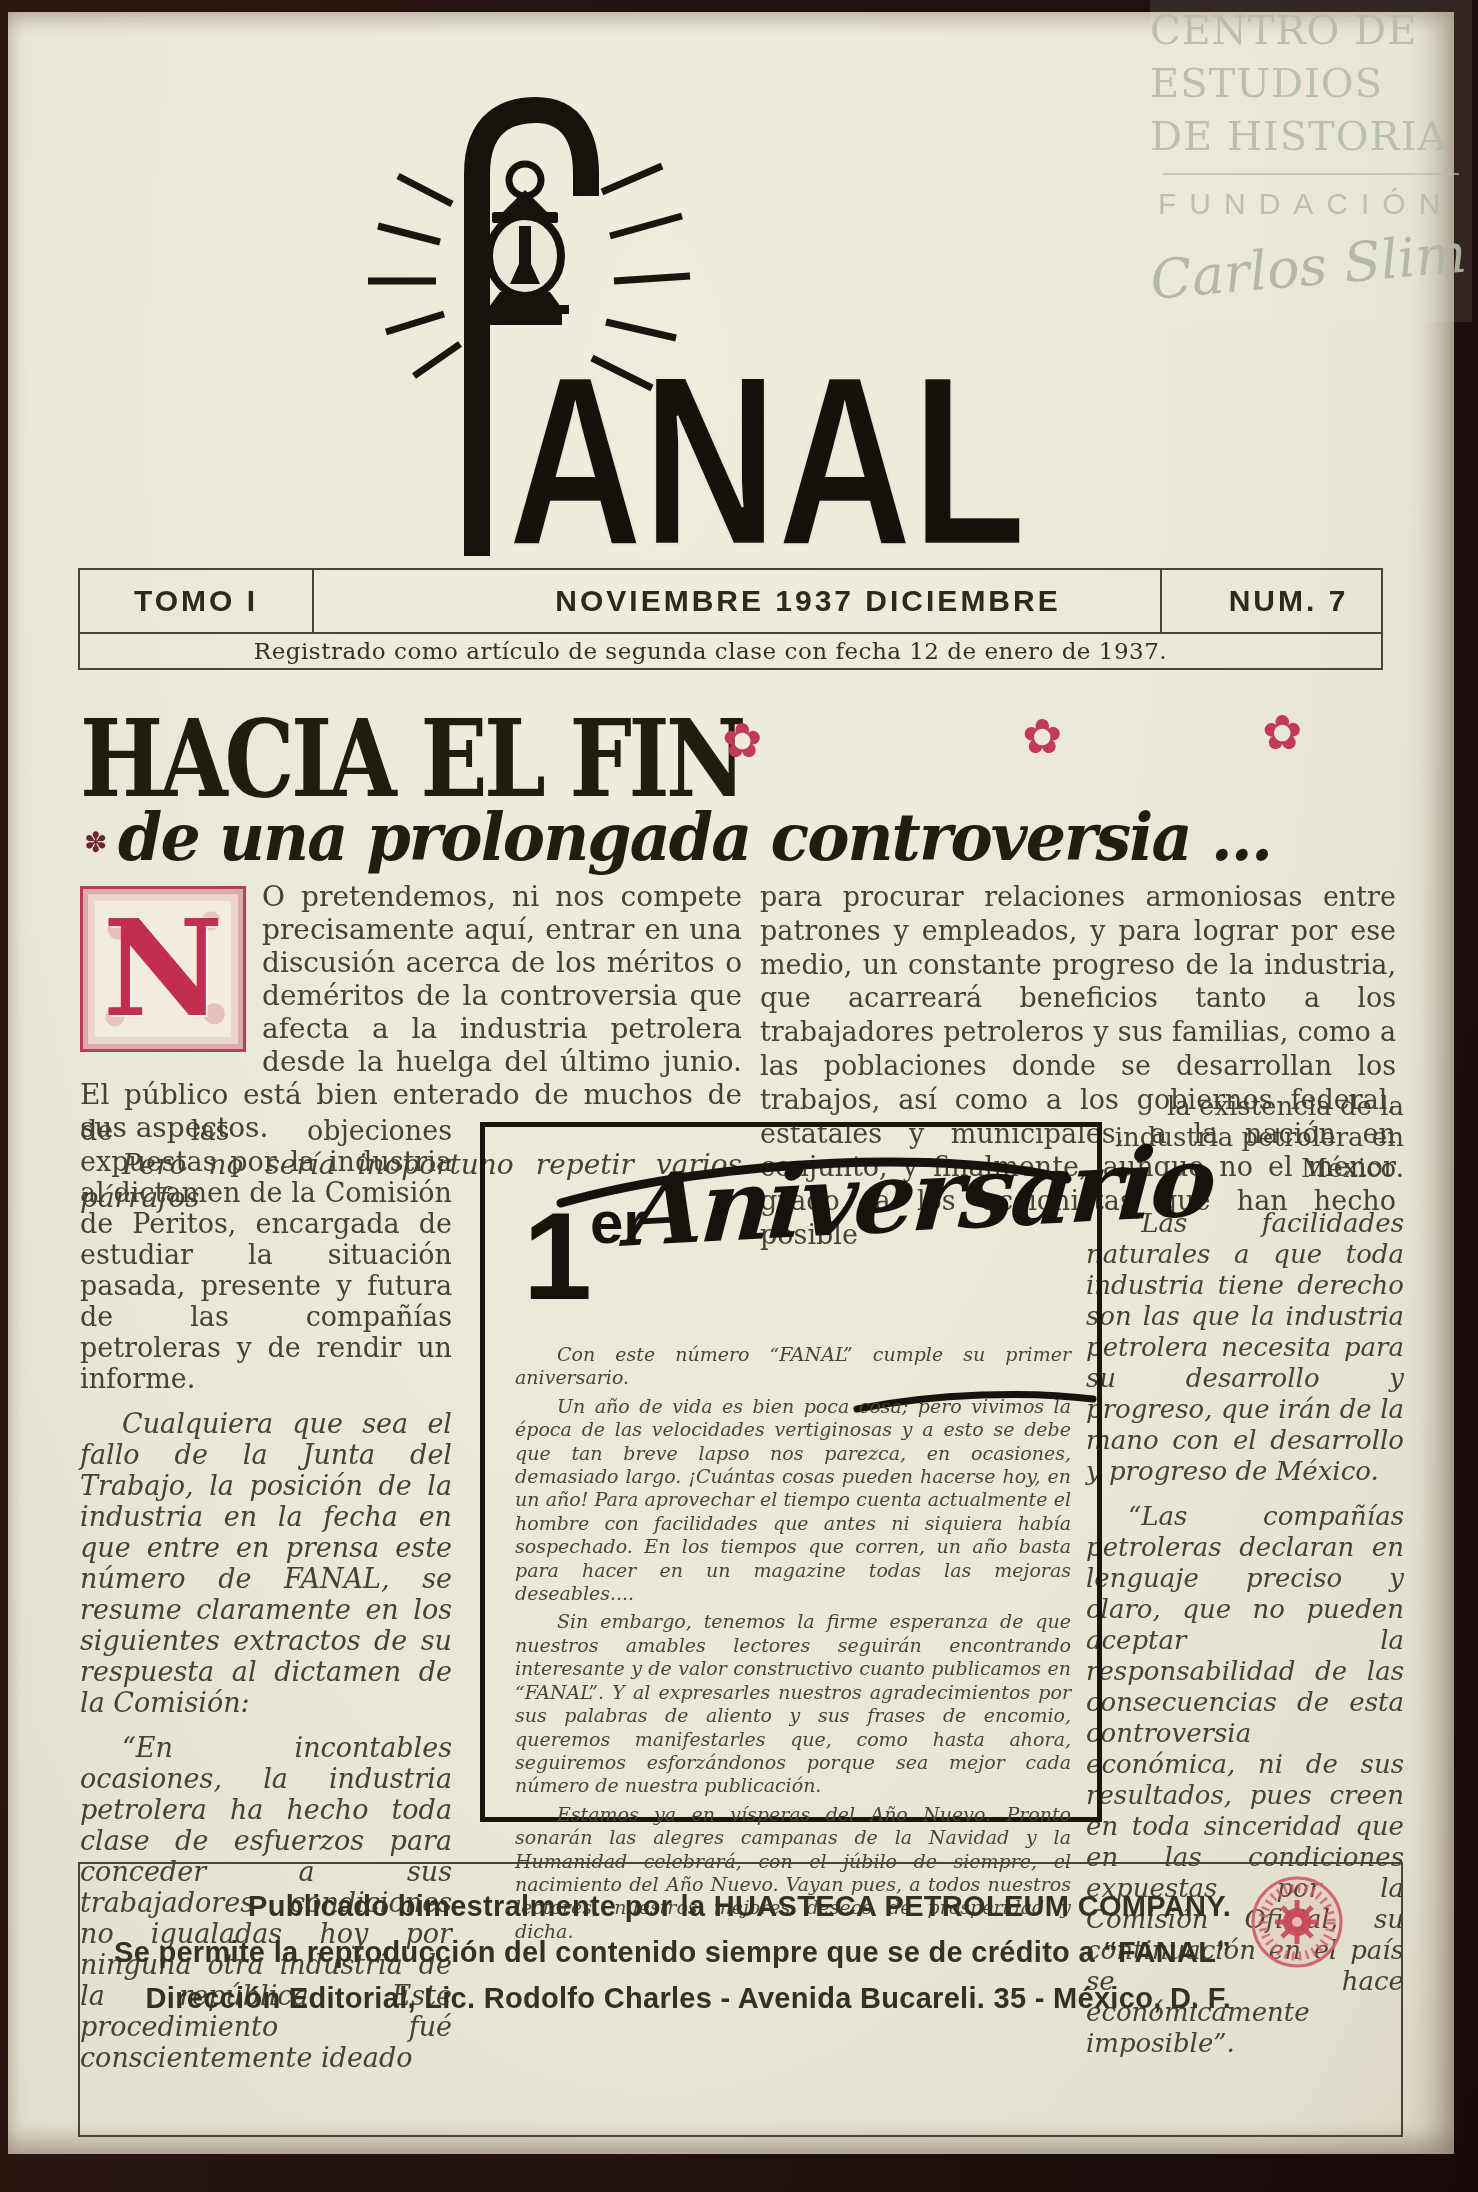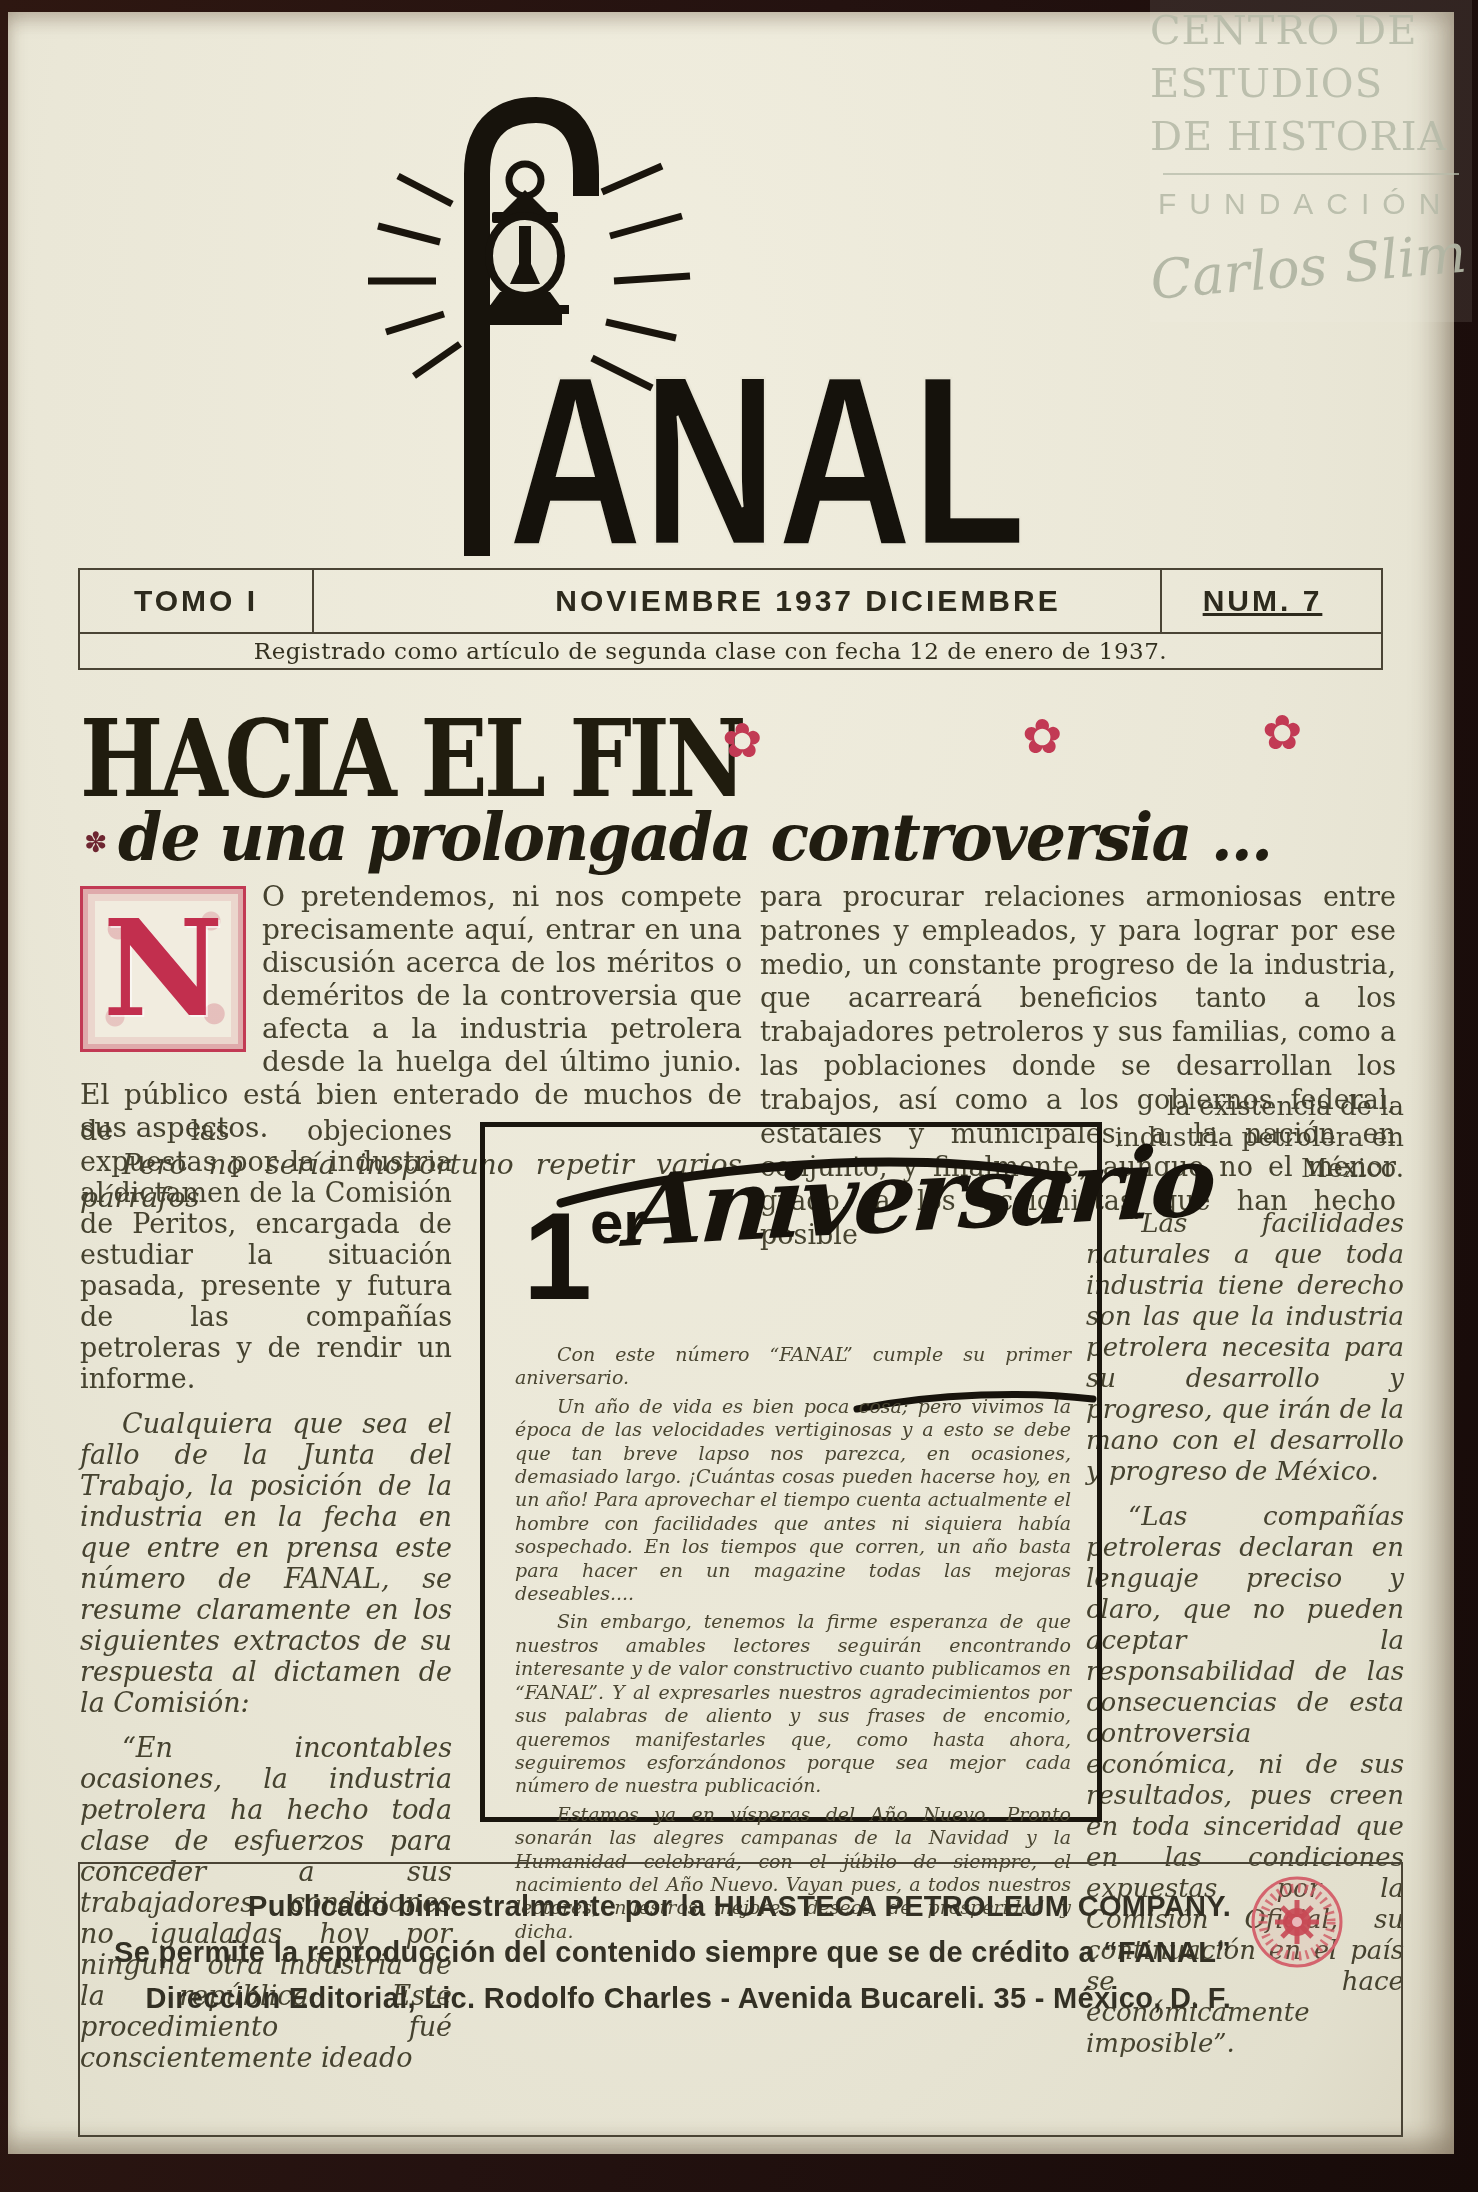--- a/index.html
+++ b/index.html
@@ -134,21 +134,21 @@
         <text x="168" y="468" font-family="Liberation Sans, sans-serif" font-weight="bold" font-size="242" textLength="518" lengthAdjust="spacingAndGlyphs" fill="none" stroke="#eae7d7" stroke-width="2.4">ANAL</text>
       </g>
     </svg>
 
     <div class="issuebar">
       <div class="hdiv"></div>
       <div class="vdiv" style="left:232px;"></div>
       <div class="vdiv" style="left:1080px;"></div>
       <div class="cell" style="left:0;width:232px;">TOMO I</div>
       <div class="cell" style="left:234px;width:988px;">NOVIEMBRE 1937 DICIEMBRE</div>
-      <div class="cell" style="left:1056px;width:253px;text-decoration:underline;">NUM. 7</div>
+      <div class="cell" style="left:1082px;width:253px;">NUM. 7</div>
       <div class="regline">Registrado como artículo de segunda clase con fecha 12 de enero de 1937.</div>
     </div>
 
     <div class="headline">HACIA EL FIN</div>
     <span class="ornament" style="left:722px;top:716px;">✿</span>
     <span class="ornament" style="left:1022px;top:712px;">✿</span>
     <span class="ornament" style="left:1262px;top:708px;">✿</span>
     <span class="leadmark">✽</span>
     <div class="subtitle">de una prolongada controversia ...</div>
 

